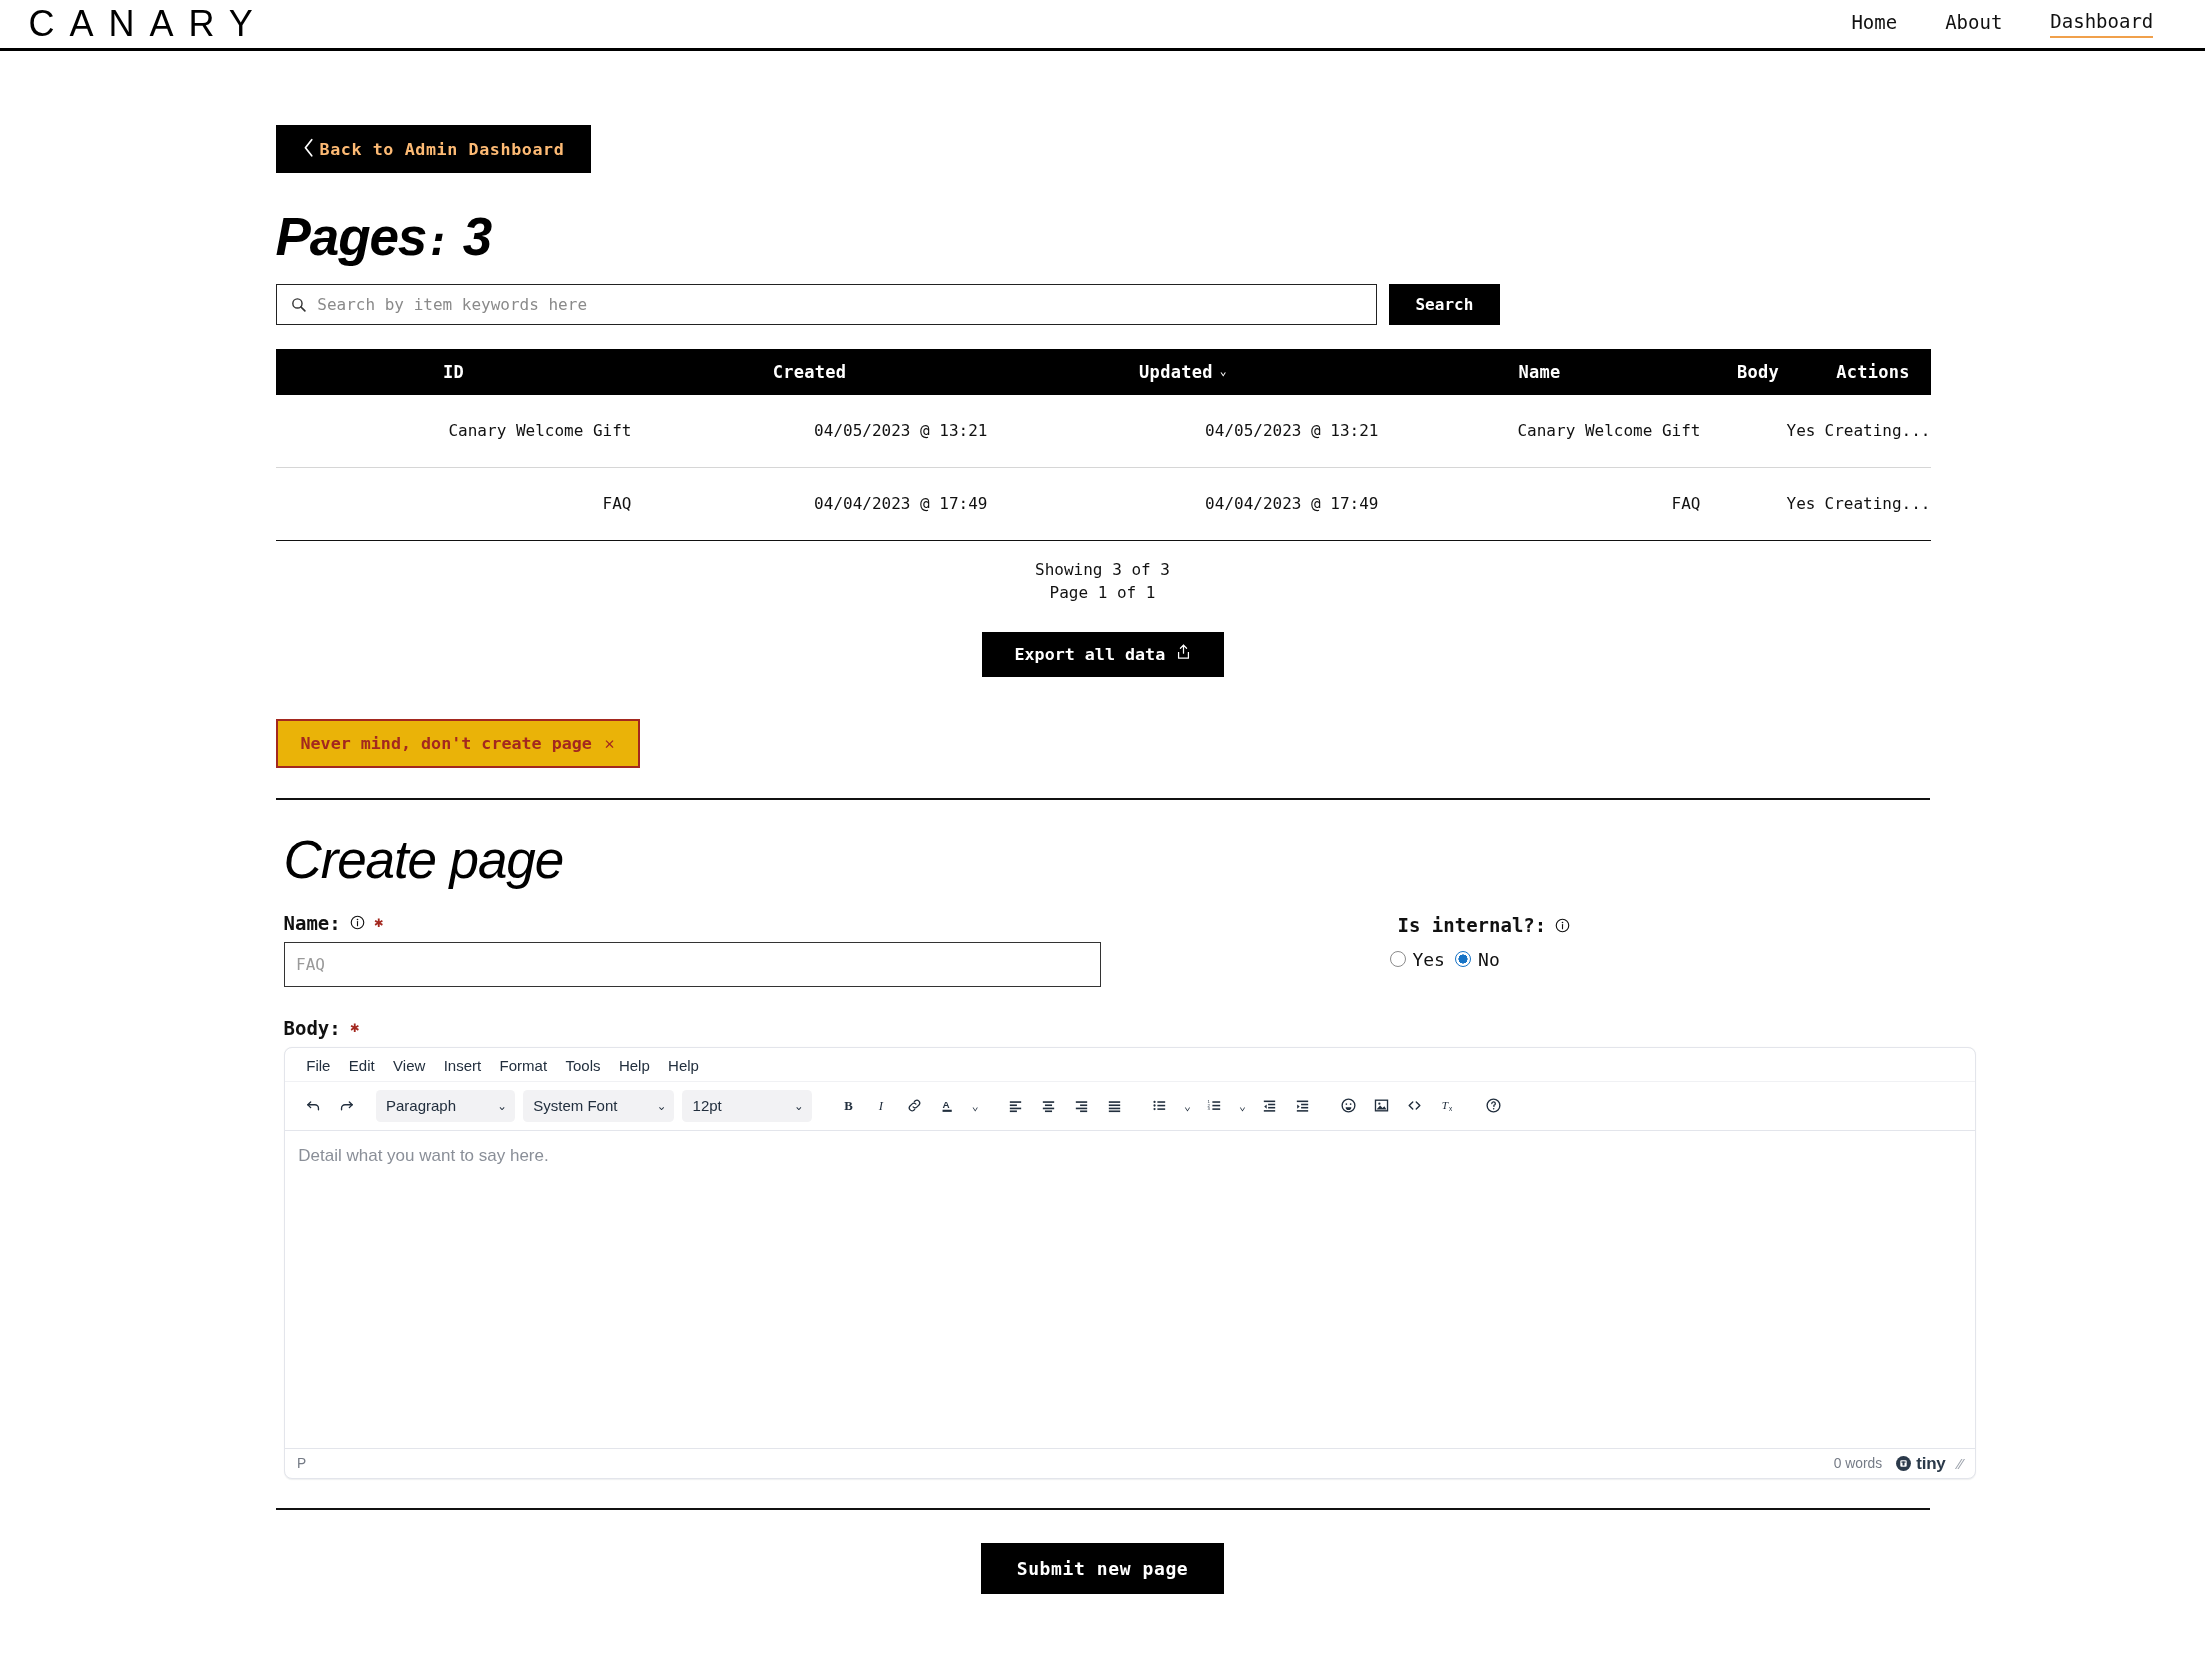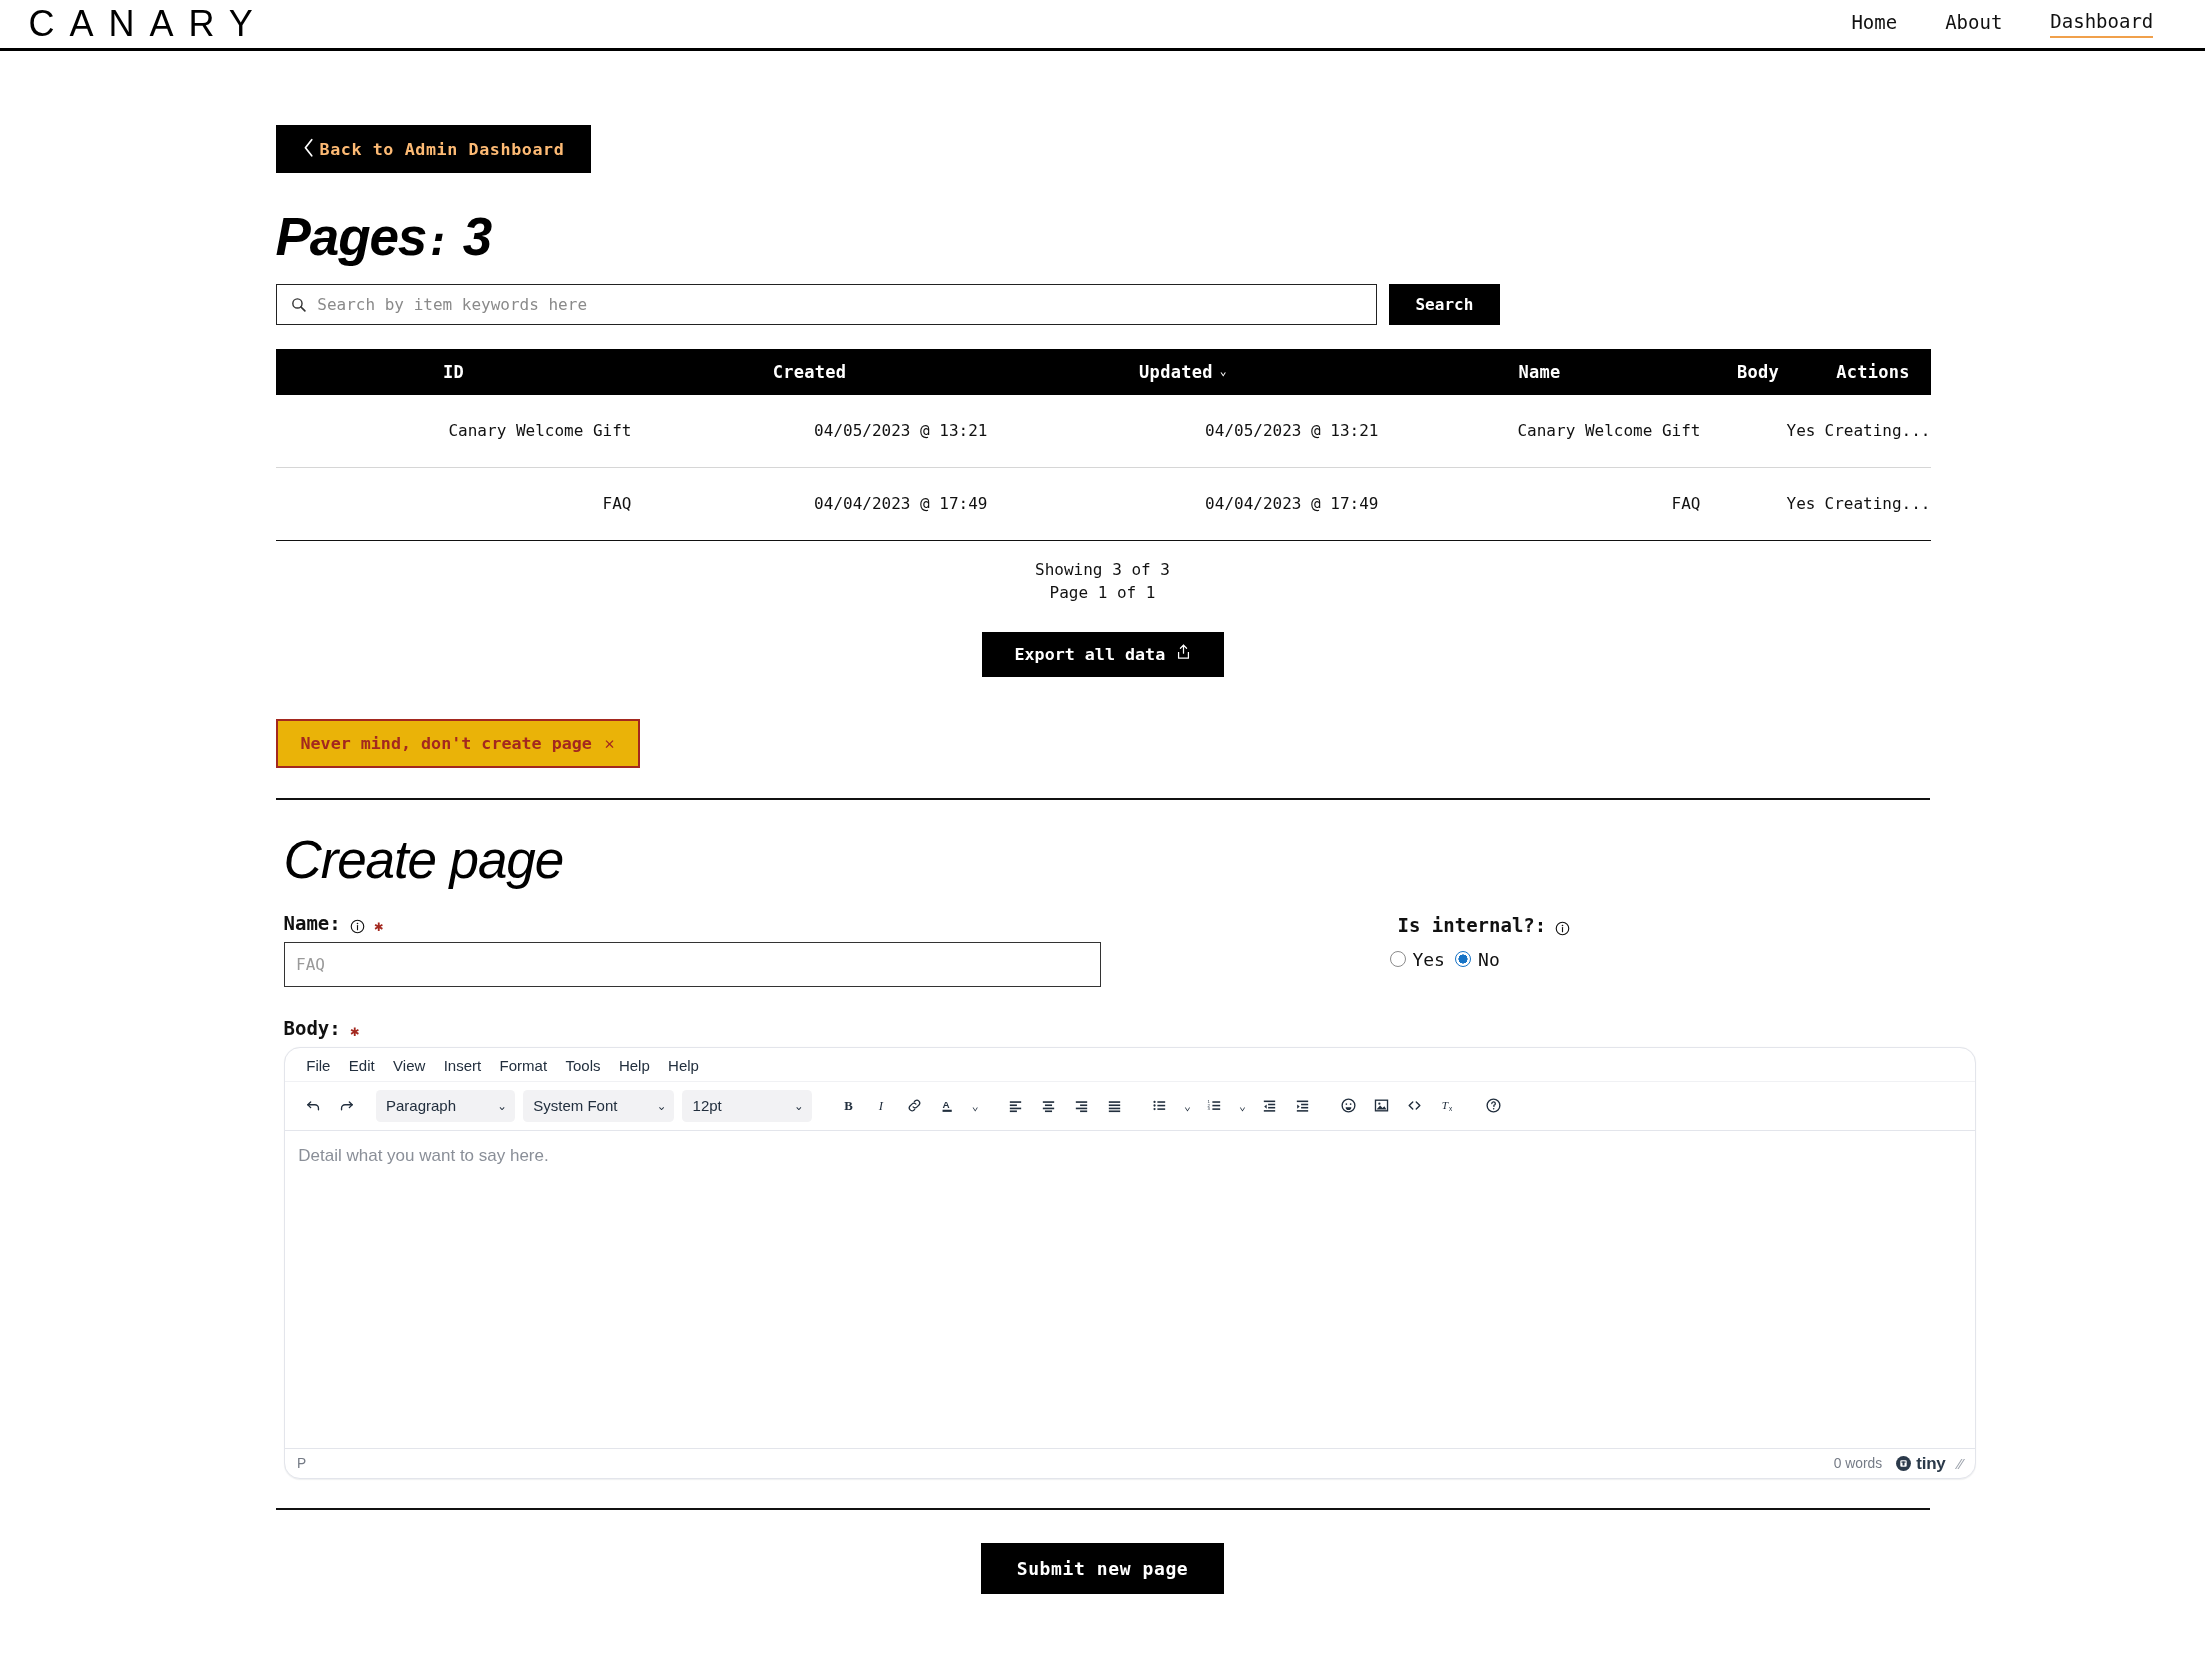--- a/index.html
+++ b/index.html
@@ -199,21 +199,21 @@
   .form-grid { display: flex; gap: 0; }
   .form-left { width: 833px; }
   .form-right { padding-left: 281px; padding-top: 2.3px; }
 
   .field-label {
     font-family: "DejaVu Sans Mono", monospace;
     font-size: 19px;
     font-weight: 700;
     color: #111;
     display: flex;
-    align-items: flex-end;
+    align-items: center;
     gap: 9.2px;
     margin: 0 0 8px 8px;
   }
   .req-star { color: #a3281f; font-size: 15px; line-height: 1; }
   .info-icon { display: inline-flex; align-items: center; }
 
   .text-input {
     width: 817px;
     height: 45px;
     box-sizing: border-box;
@@ -247,21 +247,21 @@
       radial-gradient(circle at 50% 50%, #1673c6 0 45%, #fff 47% 100%);
   }
 
   .body-label { margin-top: 30px; }
 
   
   .tmce {
     margin-left: 8px;
     width: 1692px;
     border: 1.1px solid #e3e5eb;
-    border-radius: 16px;
+    border-radius: 8px;
     background: #fff;
     box-sizing: border-box;
     overflow: hidden;
     box-shadow: 0 0.6px 1.1px rgba(34,47,62,.08);
   }
   .tmce-menubar {
     display: flex; align-items: center; gap: 0;
     padding: 5.7px 10.3px 3.4px 12.6px;
     border-bottom: 0.6px solid #f0f1f4;
   }

